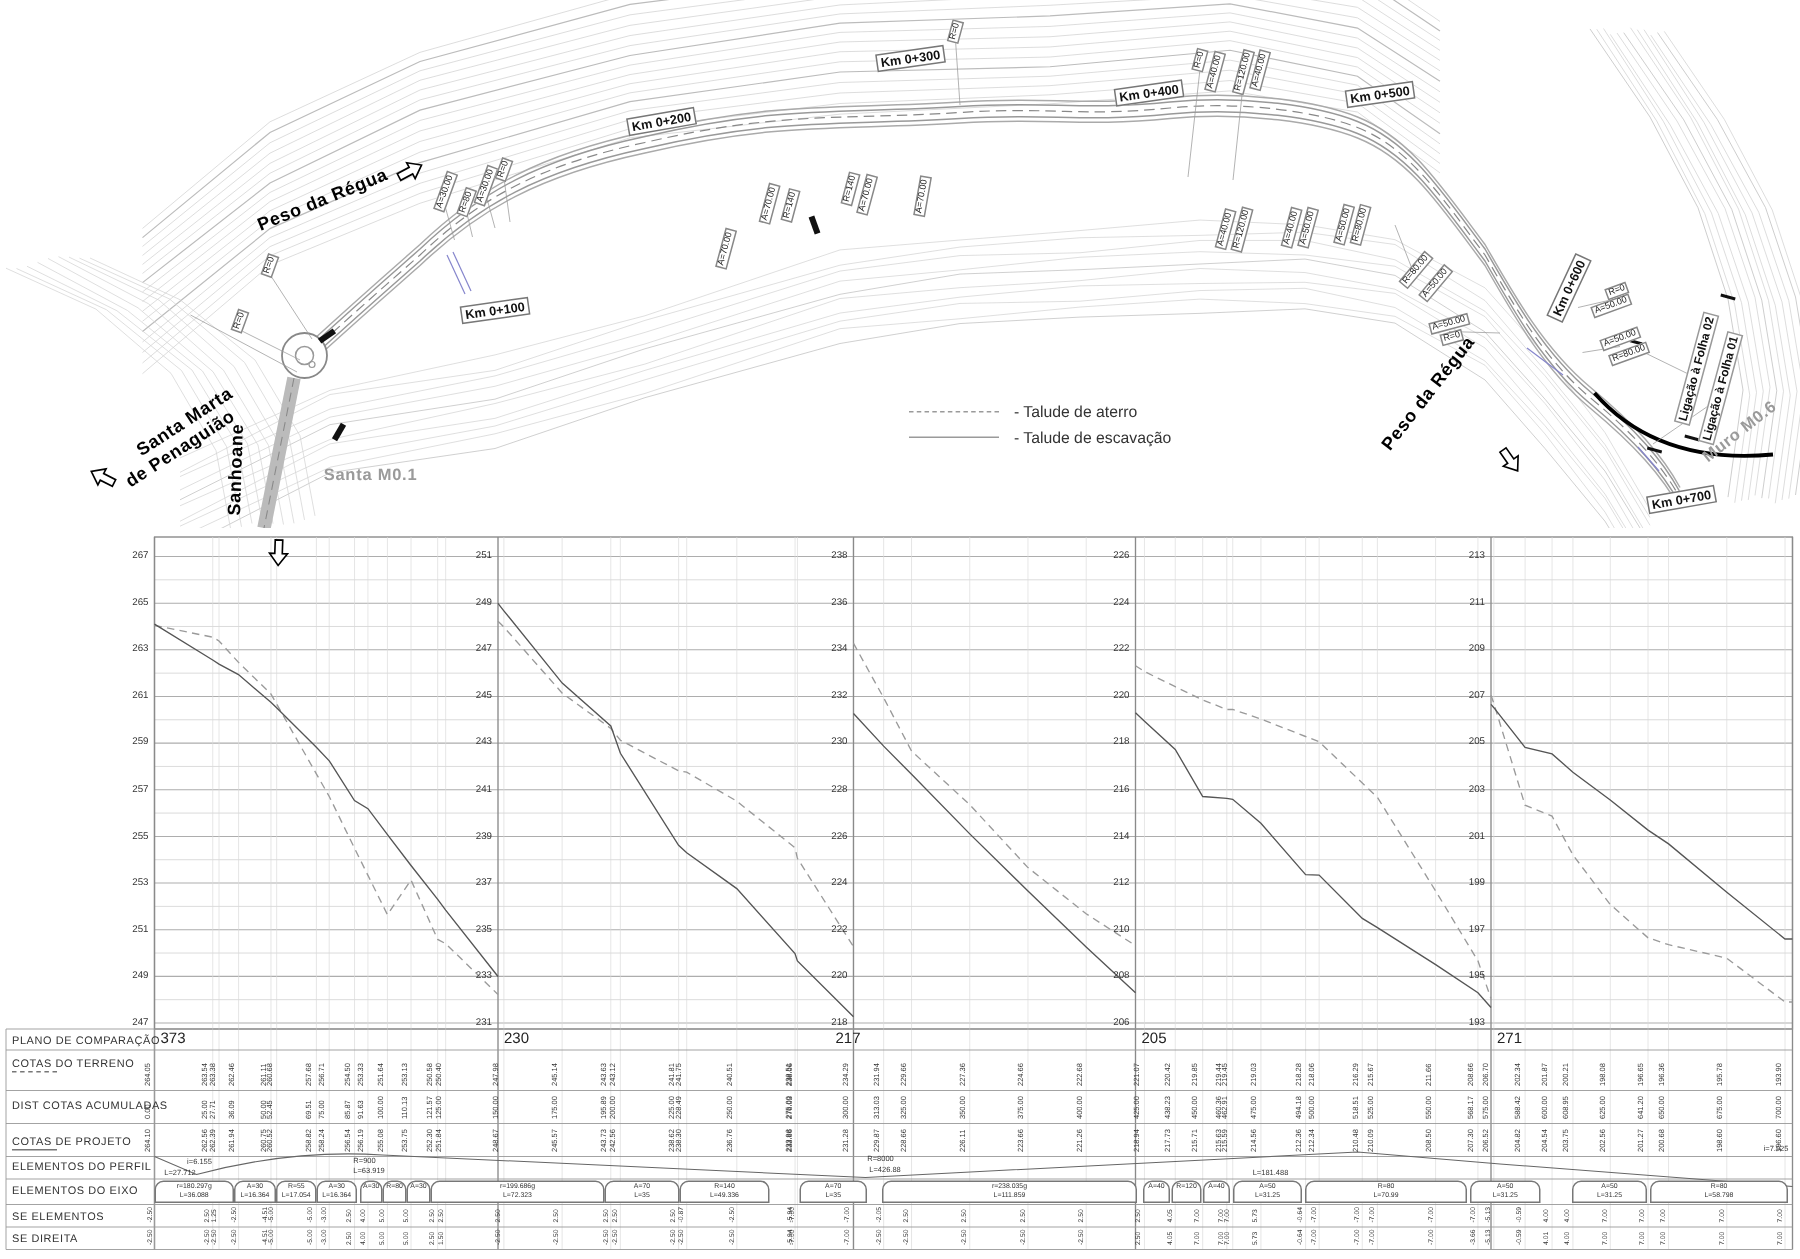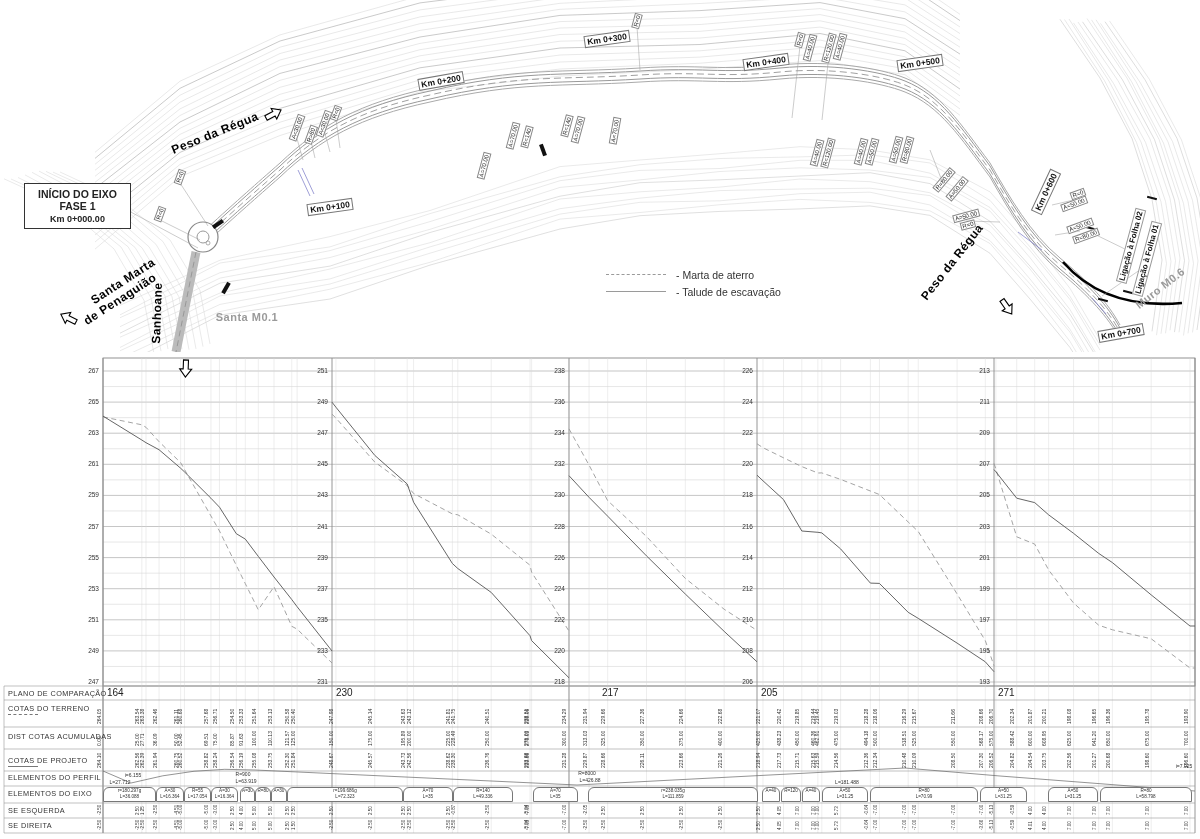--- a/index.html
+++ b/index.html
@@ -125,30 +125,25 @@
       <rect x="-5" y="-1" width="10" height="2" fill="#111" transform="translate(1152,198) rotate(15)"></rect>
       <rect x="-5" y="-1" width="10" height="2" fill="#111" transform="translate(1128,292) rotate(15)"></rect>
       <rect x="-5" y="-1" width="10" height="2" fill="#111" transform="translate(1090,228) rotate(15)"></rect>
       <rect x="-5" y="-1" width="10" height="2" fill="#111" transform="translate(1103,300) rotate(15)"></rect>
       <path d="M0,-2.5 L9,-2.5 L9,-6 L17,0 L9,6 L9,2.5 L0,2.5 Z" fill="#fff" stroke="#000" stroke-width="1.1" transform="translate(266,118) rotate(-28)"></path>
       <path d="M0,-2.5 L9,-2.5 L9,-6 L17,0 L9,6 L9,2.5 L0,2.5 Z" fill="#fff" stroke="#000" stroke-width="1.1" transform="translate(76,322) rotate(207)"></path>
       <path d="M0,-2.5 L9,-2.5 L9,-6 L17,0 L9,6 L9,2.5 L0,2.5 Z" fill="#fff" stroke="#000" stroke-width="1.1" transform="translate(1002,300) rotate(55)"></path>
       <path d="M0,-2.5 L9,-2.5 L9,-6 L17,0 L9,6 L9,2.5 L0,2.5 Z" fill="#fff" stroke="#000" stroke-width="1.1" transform="translate(186,366) rotate(93)"></path>
     </svg>
 
-  <div id="inicio-box">
-    <div class="l1">INÍCIO DO EIXO</div>
-    <div class="l1">FASE 1</div>
-    <div class="l3">Km 0+000.00</div>
-  </div>
 
   <div id="legend">
     <div class="legrow">
       <span class="legsample dashed"></span>
-      <span class="legtext">- Marta de aterro</span>
+      <span class="legtext">- Talude de aterro</span>
     </div>
     <div class="legrow">
       <span class="legsample"></span>
       <span class="legtext">- Talude de escavação</span>
     </div>
   </div>
 
   <div id="plan-labels">
       <div class="lbl km" style="left: 330px; top: 207px; transform: translate(-50%, -50%) rotate(-8deg);">Km 0+100</div>
       <div class="lbl km" style="left: 441px; top: 81px; transform: translate(-50%, -50%) rotate(-10deg);">Km 0+200</div>
@@ -303,25 +298,25 @@
       <path d="M0,-2.5 L9,-2.5 L9,-6 L17,0 L9,6 L9,2.5 L0,2.5 Z" fill="#fff" stroke="#000" stroke-width="1.1" transform="translate(186,360) rotate(92)"></path>
     </svg>
 
   <div id="profile-labels">
       <div class="rowhdr" style="left: 8px; top: 689px;">PLANO DE COMPARAÇÃO</div>
       <div class="rowhdr" style="left: 8px; top: 704px;">COTAS DO TERRENO<span class="hdrline" style="border-top: 1px dashed rgb(119, 119, 119);"></span></div>
       <div class="rowhdr" style="left: 8px; top: 732px;">DIST COTAS ACUMULADAS</div>
       <div class="rowhdr" style="left: 8px; top: 756px;">COTAS DE PROJETO<span class="hdrline" style="border-top: 1.5px solid rgb(119, 119, 119);"></span></div>
       <div class="rowhdr" style="left: 8px; top: 773px;">ELEMENTOS DO PERFIL</div>
       <div class="rowhdr" style="left: 8px; top: 789px;">ELEMENTOS DO EIXO</div>
-      <div class="rowhdr" style="left: 8px; top: 806px;">SE ESQUERDA</div>
+      <div class="rowhdr" style="left: 8px; top: 806px;">SE ELEMENTOS</div>
       <div class="rowhdr" style="left: 8px; top: 821px;">SE DIREITA</div>
-      <div class="plano" style="left: 107px; top: 687px;">164</div>
+      <div class="plano" style="left: 107px; top: 687px;">373</div>
       <div class="plano" style="left: 336px; top: 687px;">230</div>
-      <div class="plano" style="left: 602px; top: 687px;">217</div>
+      <div class="plano" style="left: 557px; top: 687px;">217</div>
       <div class="plano" style="left: 761px; top: 687px;">205</div>
       <div class="plano" style="left: 998px; top: 687px;">271</div>
       <div class="axlbl" style="left: 73px; top: 367px;">267</div>
       <div class="axlbl" style="left: 73px; top: 398.1px;">265</div>
       <div class="axlbl" style="left: 73px; top: 429.2px;">263</div>
       <div class="axlbl" style="left: 73px; top: 460.3px;">261</div>
       <div class="axlbl" style="left: 73px; top: 491.4px;">259</div>
       <div class="axlbl" style="left: 73px; top: 522.5px;">257</div>
       <div class="axlbl" style="left: 73px; top: 553.6px;">255</div>
       <div class="axlbl" style="left: 73px; top: 584.7px;">253</div>

